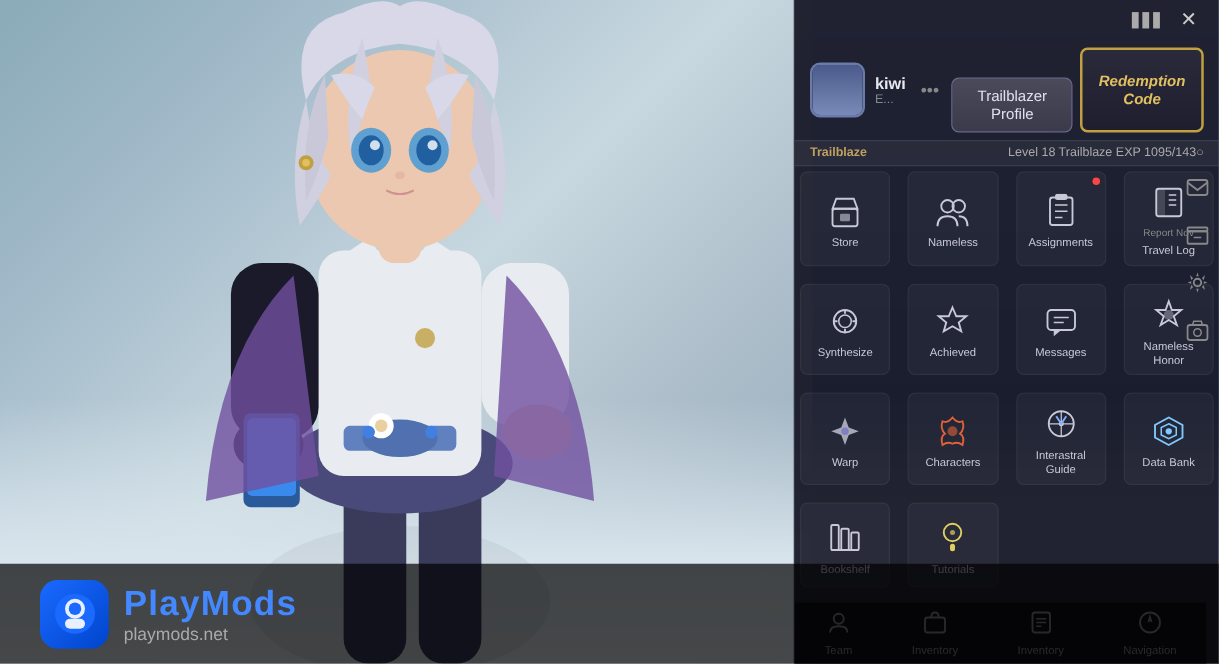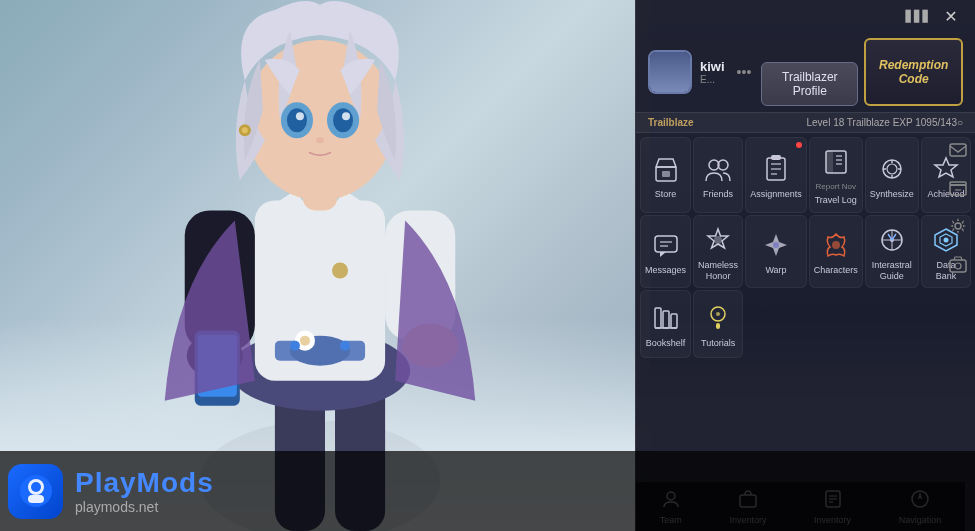--- a/index.html
+++ b/index.html
@@ -180,22 +180,22 @@
     }
 
     .trailblaze-detail {
       color: #aaa;
       font-size: 10px;
     }
 
     
     .menu-grid {
       display: grid;
-      grid-template-columns: repeat(6, 1fr);
-      gap: 2px;
+      grid-template-columns: repeat(4, 1fr);
+      gap: 14px;
       padding: 4px;
       flex: 1;
     }
 
     .menu-item {
       display: flex;
       flex-direction: column;
       align-items: center;
       justify-content: center;
       padding: 8px 4px 6px;
@@ -255,21 +255,21 @@
     
     .playmods-watermark {
       position: absolute;
       bottom: 0;
       left: 0;
       right: 0;
       height: 80px;
       background: rgba(0,0,0,0.7);
       display: flex;
       align-items: center;
-      padding: 8px 8px;
+      padding: 8px 32px;
       gap: 12px;
     }
 
     .playmods-logo {
       width: 55px;
       height: 55px;
       background: linear-gradient(135deg, #1a6aff, #0044cc);
       border-radius: 14px;
       display: flex;
       align-items: center;
@@ -459,21 +459,21 @@
       </div>
       <div class="menu-item menu-item-wrap">
         <div class="menu-icon">
           <svg width="28" height="28" viewBox="0 0 28 28">
             <circle cx="10" cy="10" r="5" fill="none" stroke="#c8c8d8" stroke-width="1.5"></circle>
             <circle cx="19" cy="10" r="5" fill="none" stroke="#c8c8d8" stroke-width="1.5"></circle>
             <path d="M2,26 Q2,18 10,18 Q18,18 18,26" fill="none" stroke="#c8c8d8" stroke-width="1.5"></path>
             <path d="M19,18 Q26,18 26,26" fill="none" stroke="#c8c8d8" stroke-width="1.5"></path>
           </svg>
         </div>
-        <div class="menu-label">Friends</div>
+        <div class="menu-label">Nameless</div>
       </div>
       <div class="menu-item menu-item-wrap">
         <div class="menu-icon">
           <svg width="28" height="28" viewBox="0 0 28 28">
             <rect x="5" y="3" width="18" height="22" rx="2" fill="none" stroke="#c8c8d8" stroke-width="1.5"></rect>
             <line x1="9" y1="9" x2="19" y2="9" stroke="#c8c8d8" stroke-width="1.2"></line>
             <line x1="9" y1="14" x2="19" y2="14" stroke="#c8c8d8" stroke-width="1.2"></line>
             <line x1="9" y1="19" x2="15" y2="19" stroke="#c8c8d8" stroke-width="1.2"></line>
             <rect x="9" y="0" width="10" height="5" rx="2" fill="#c8c8d8"></rect>
           </svg>

